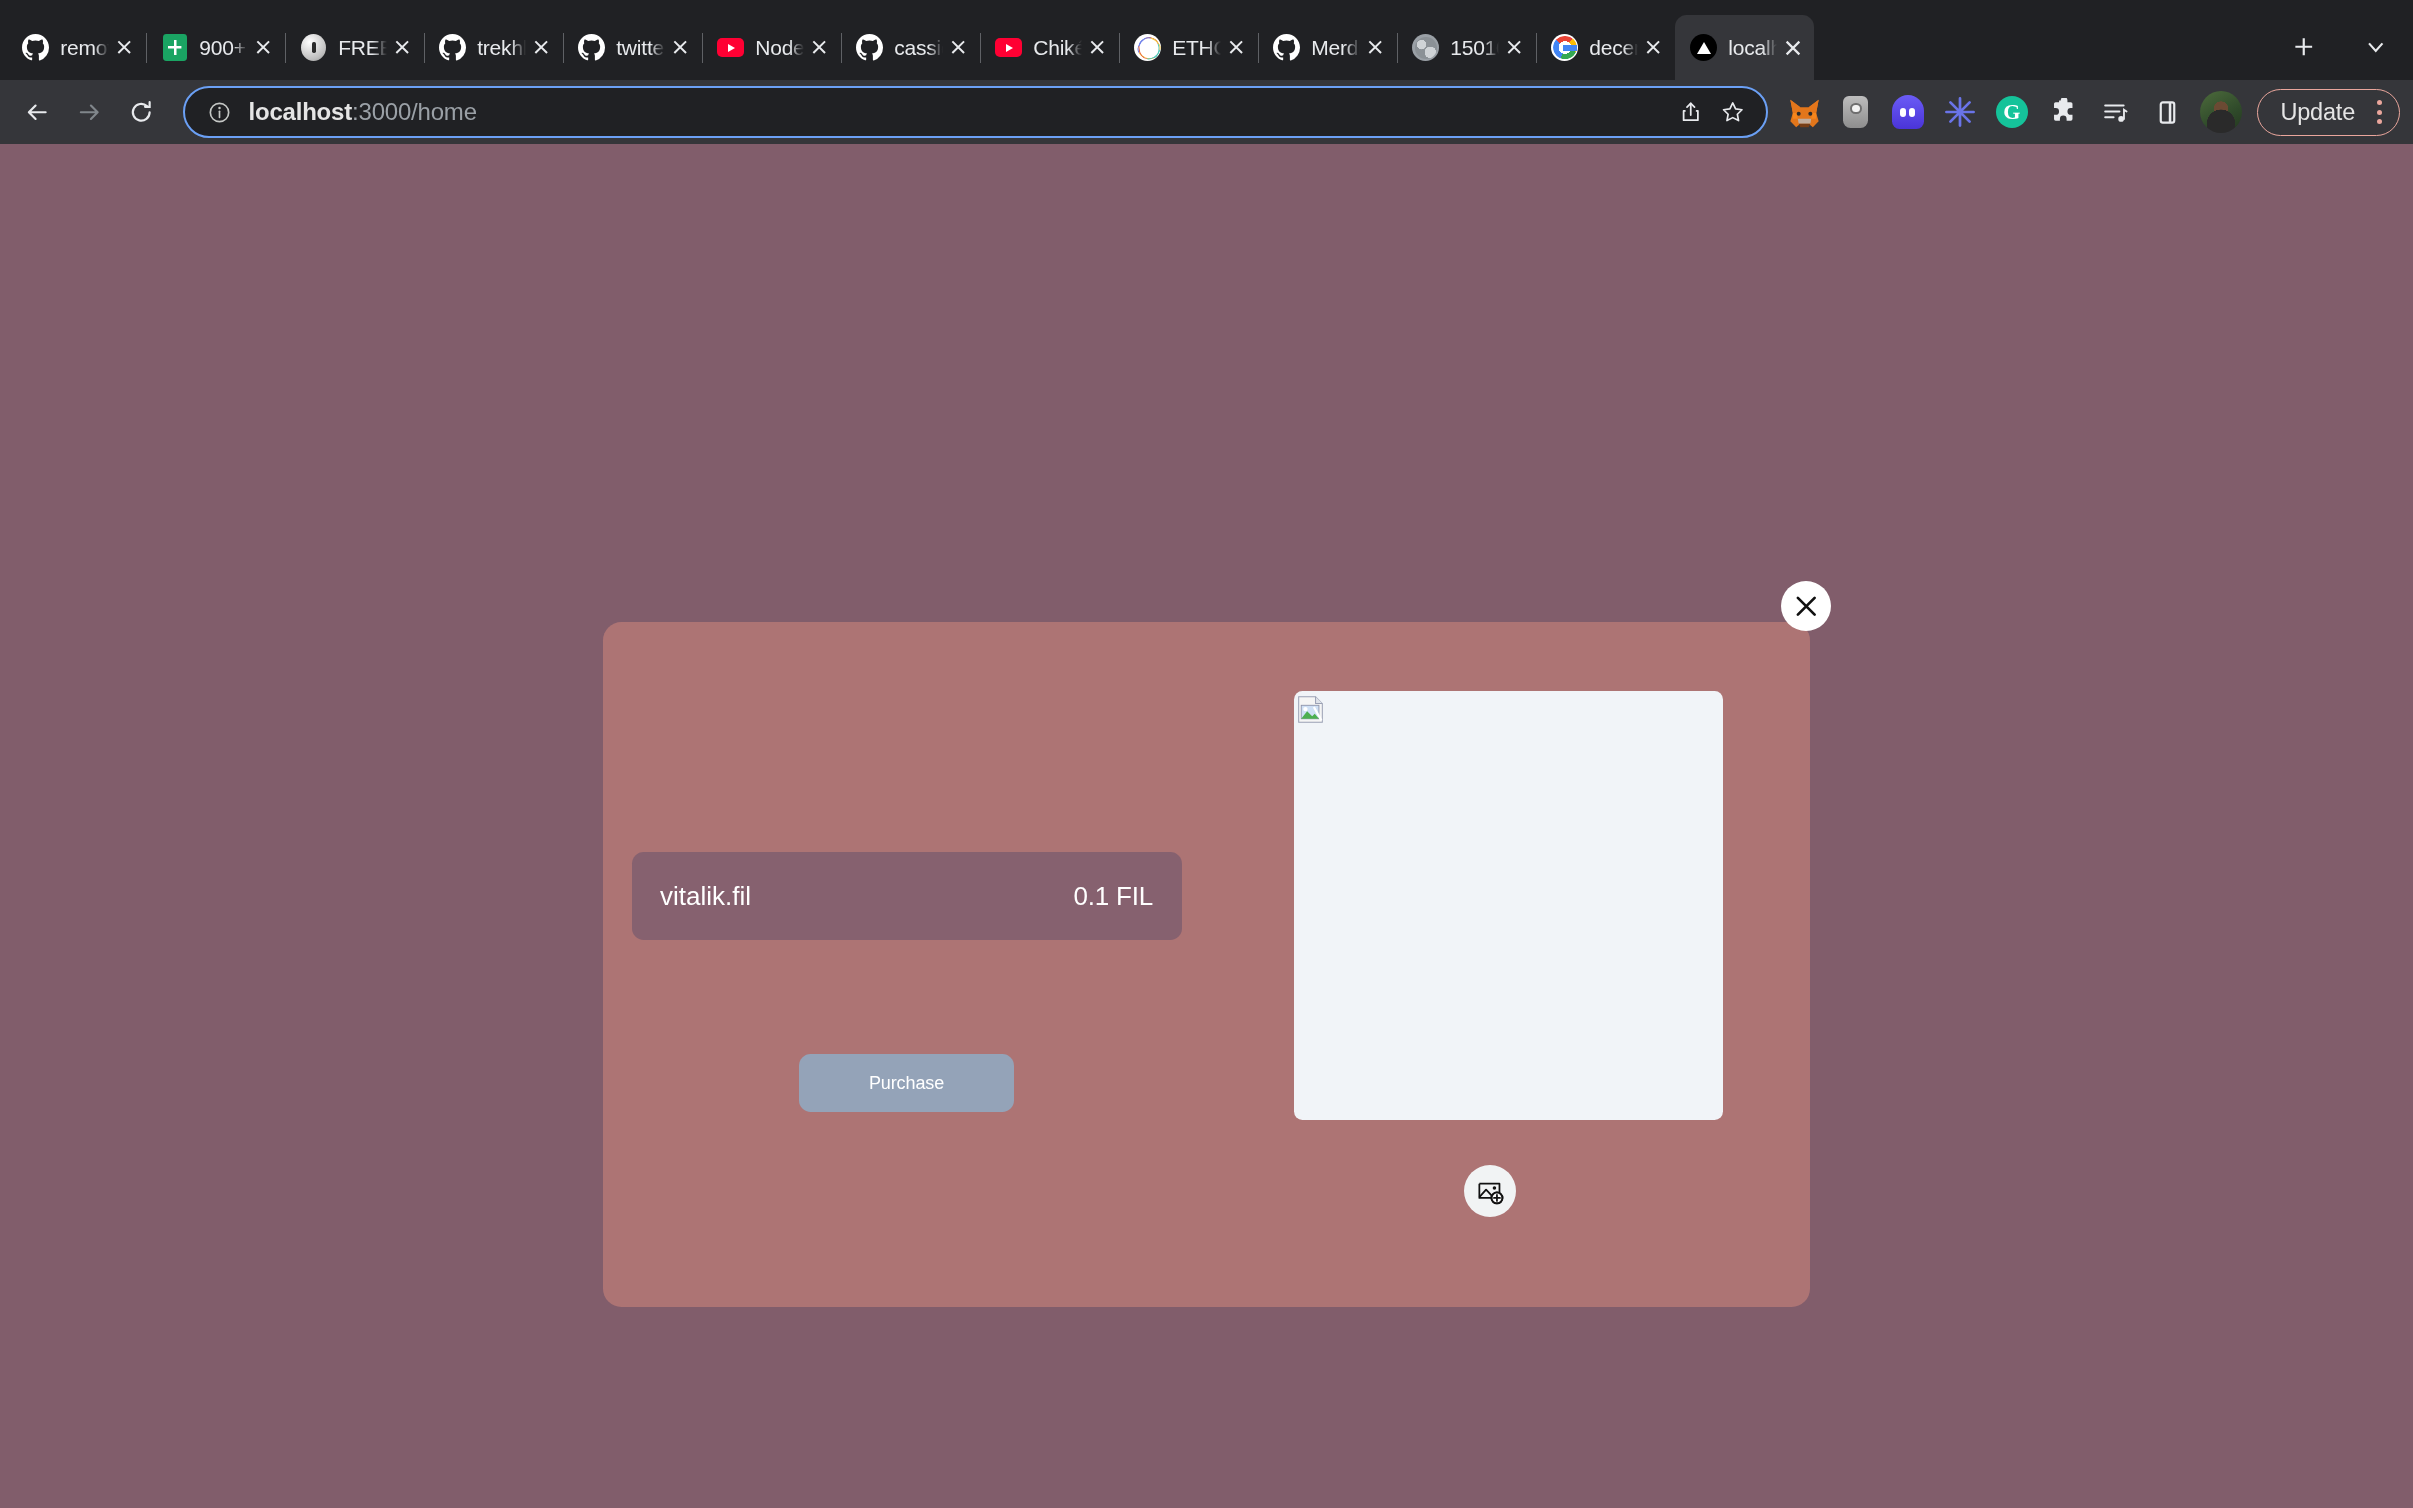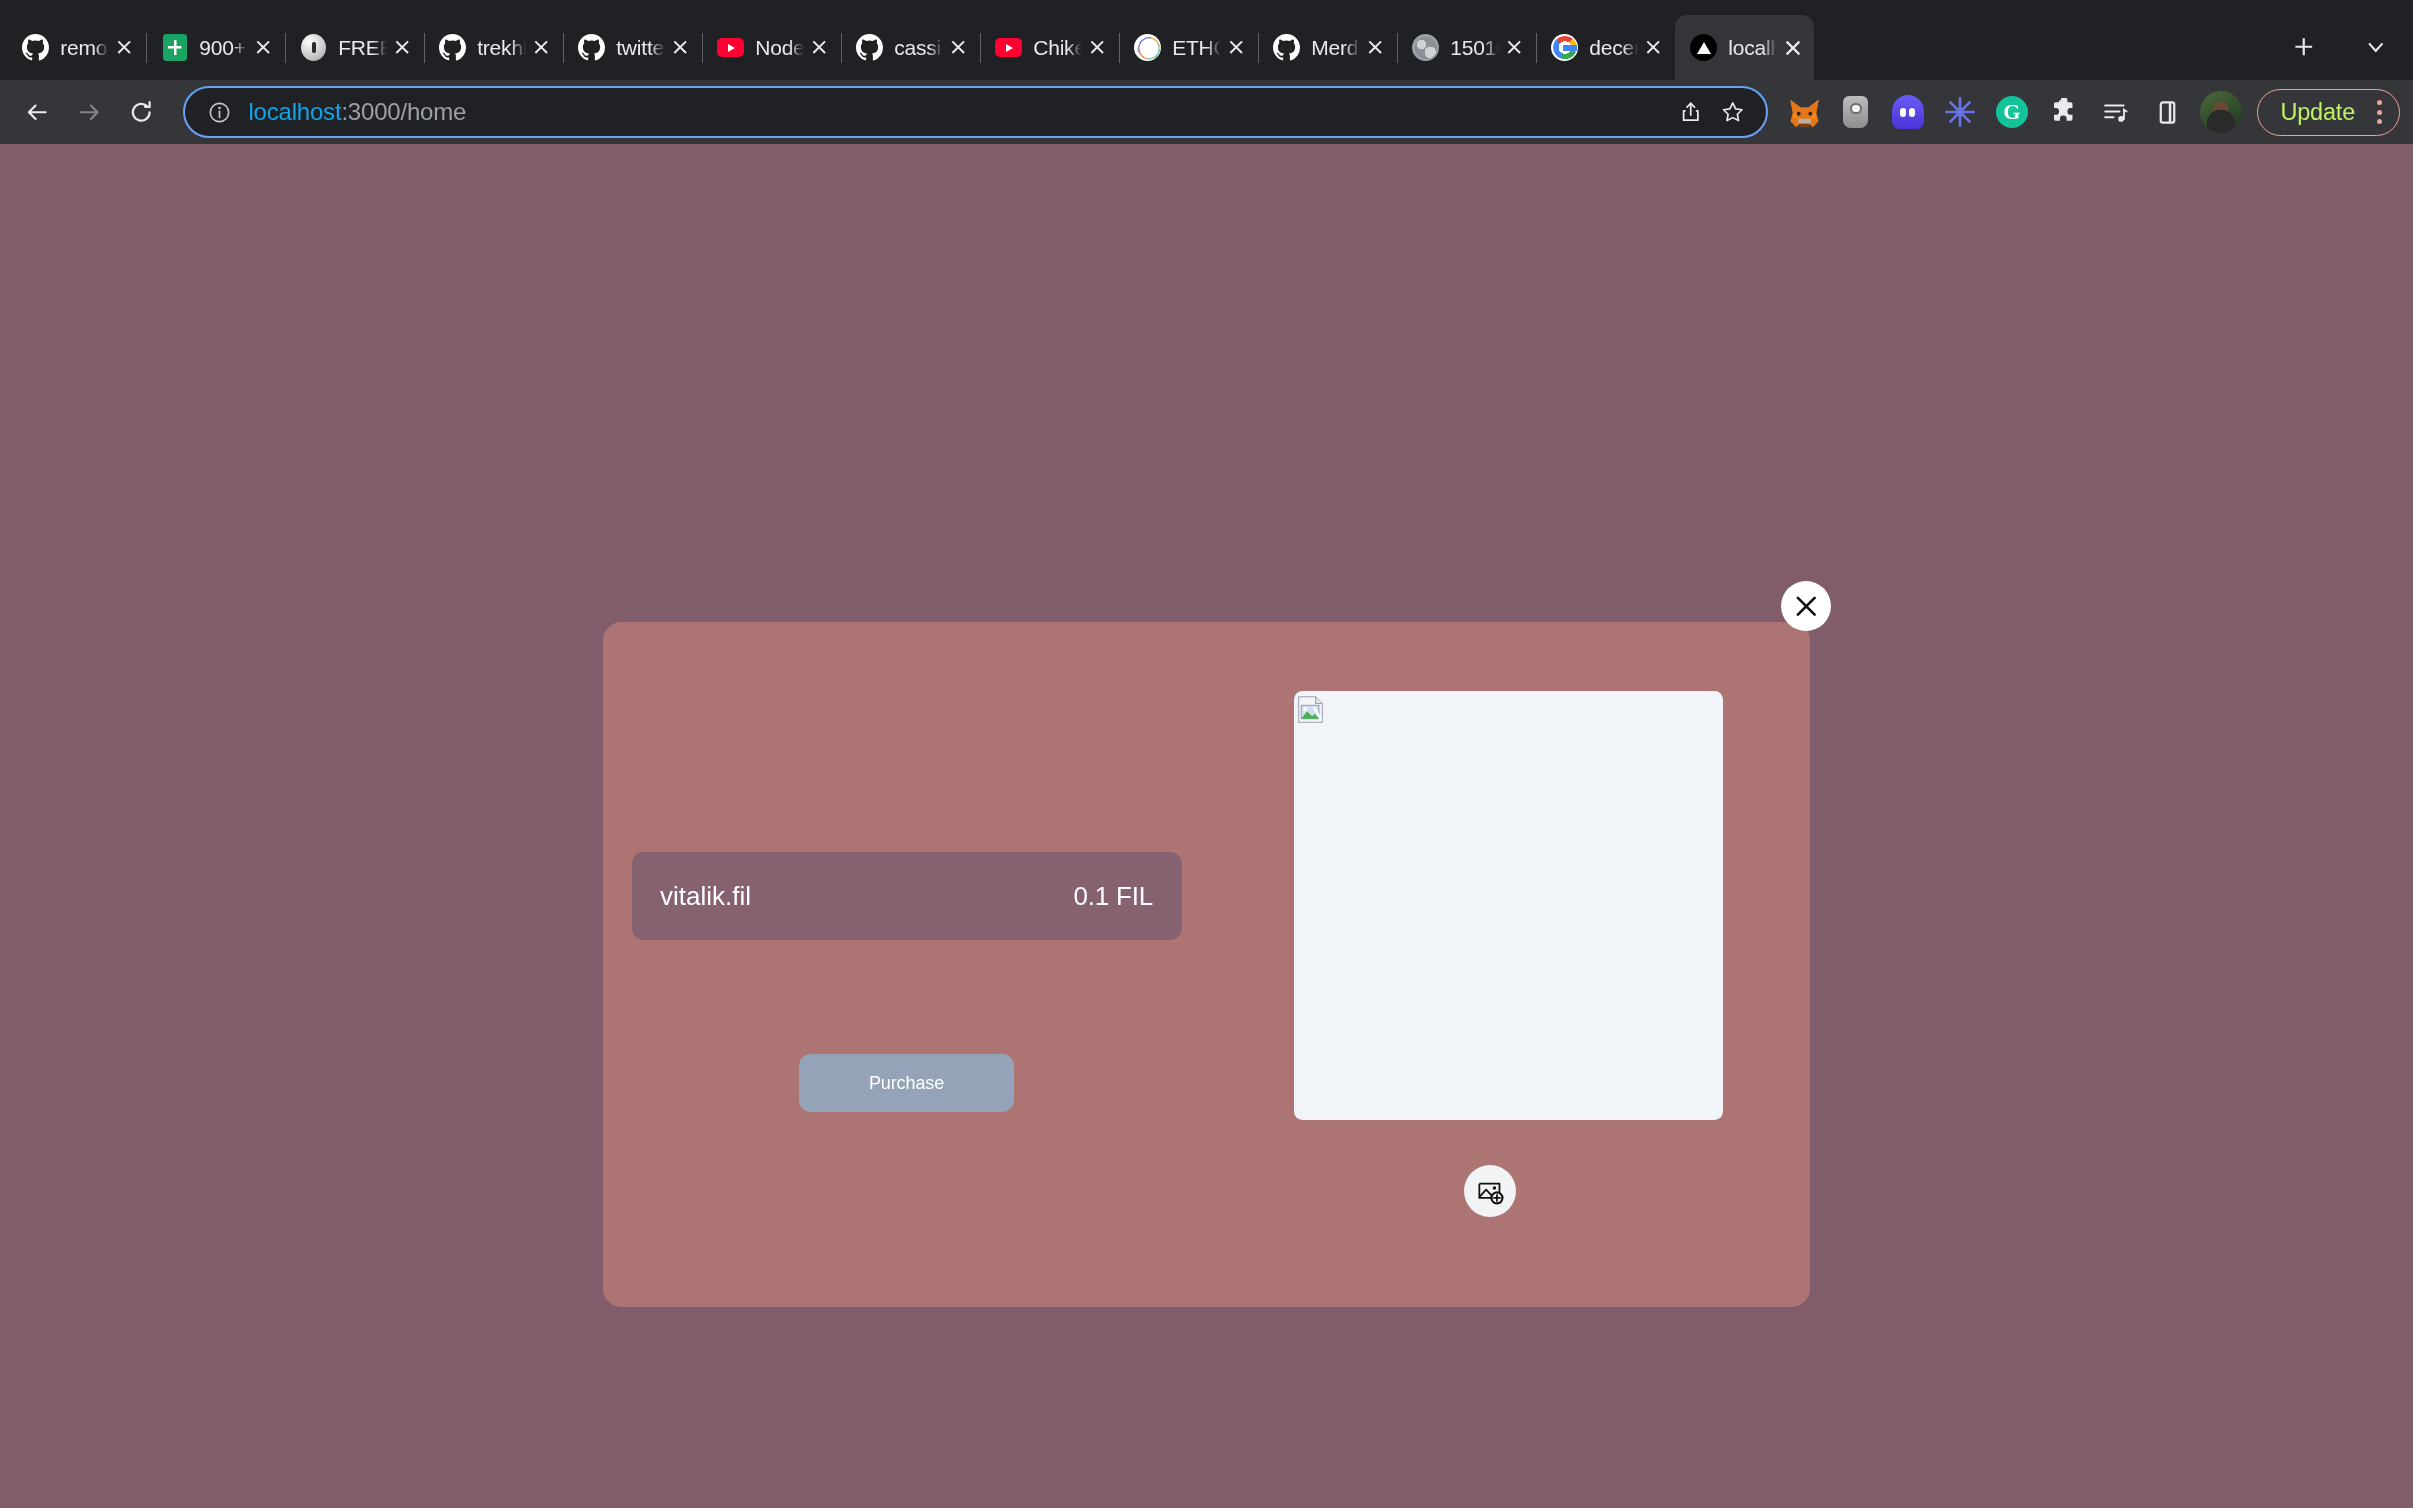--- a/index.html
+++ b/index.html
@@ -175,21 +175,21 @@
   .info-icon {
     width: 32px; height: 32px; flex: 0 0 32px;
     display: flex; align-items: center; justify-content: center;
     color: #c4c7c5; margin-right: 13.4px;
   }
   .url {
     flex: 1 1 auto; min-width: 0;
     font-size: 24px; color: #9aa0a6; white-space: nowrap; overflow: hidden;
     letter-spacing: -0.2px;
   }
-  .url b { color: #0ea5e9; font-weight: 400; }
+  .url b { color: #e5e5e5; font-weight: 700; }
   .omni-btn {
     width: 42px; height: 42px; flex: 0 0 42px;
     display: flex; align-items:center; justify-content:center;
     color: #e8eaed; border-radius: 50%;
   }
 
   .ext {
     width: 47px; height: 47px; flex: 0 0 47px;
     display: flex; align-items: center; justify-content: center;
     margin: 0 2.5px;
@@ -225,21 +225,21 @@
       radial-gradient(circle at 50% 78%, #2a2a2a 0 36%, transparent 37%),
       radial-gradient(circle at 50% 42%, #6b4a33 0 22%, transparent 23%),
       linear-gradient(150deg, #4d6b3c, #2f4a2a 60%, #24371f);
     flex: 0 0 42px;
     margin: 0 6.7px;
   }
   .update {
     height: 47px;
     border: 1.7px solid #eaa69c;
     border-radius: 25px;
-    color: #bef264;
+    color: #e5e5e5;
     display: flex; align-items: center;
     padding: 0 8.4px 0 22px;
     gap: 13.4px;
     margin-left: 8.4px;
     flex: 0 0 auto;
   }
   .update-label { font-size: 23.5px; letter-spacing: -0.2px; }
   .kebab { display:flex; flex-direction: column; gap: 4.2px; padding: 0 8.4px; }
   .kebab i { width: 5px; height: 5px; border-radius: 50%; background: #eaa69c; display:block; }
 

